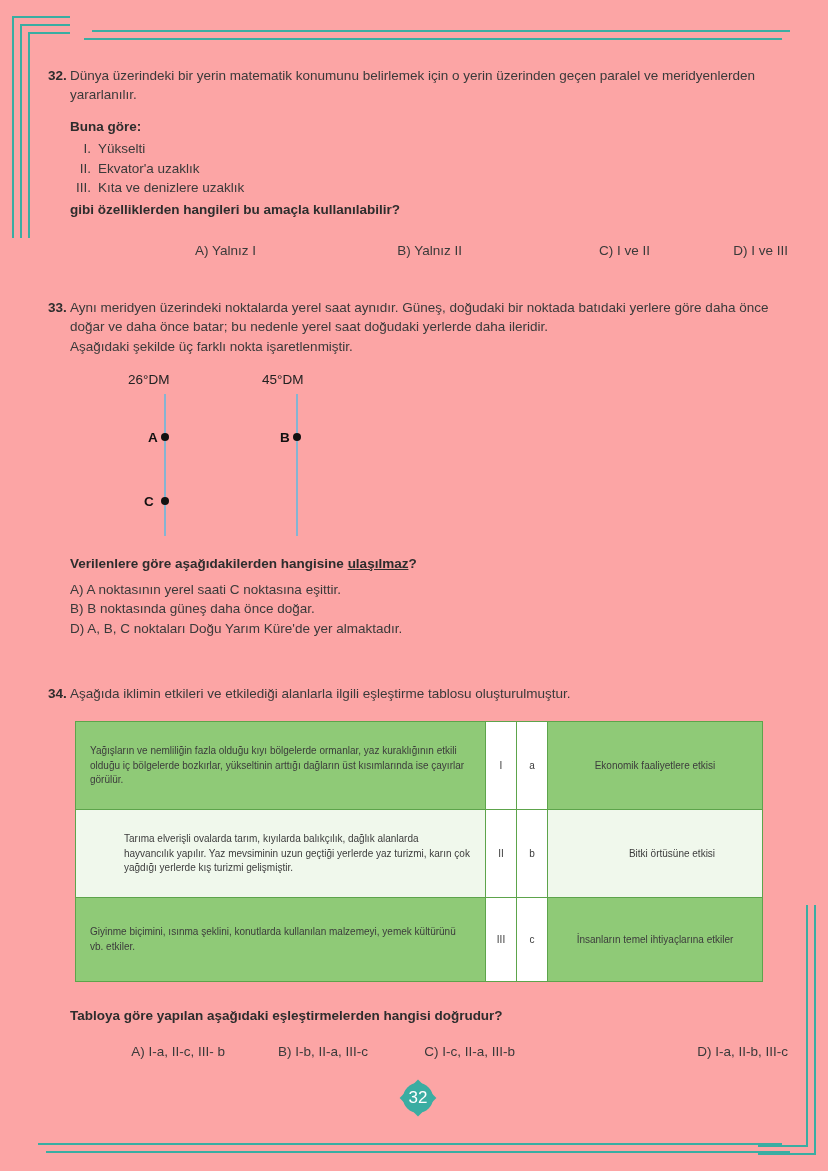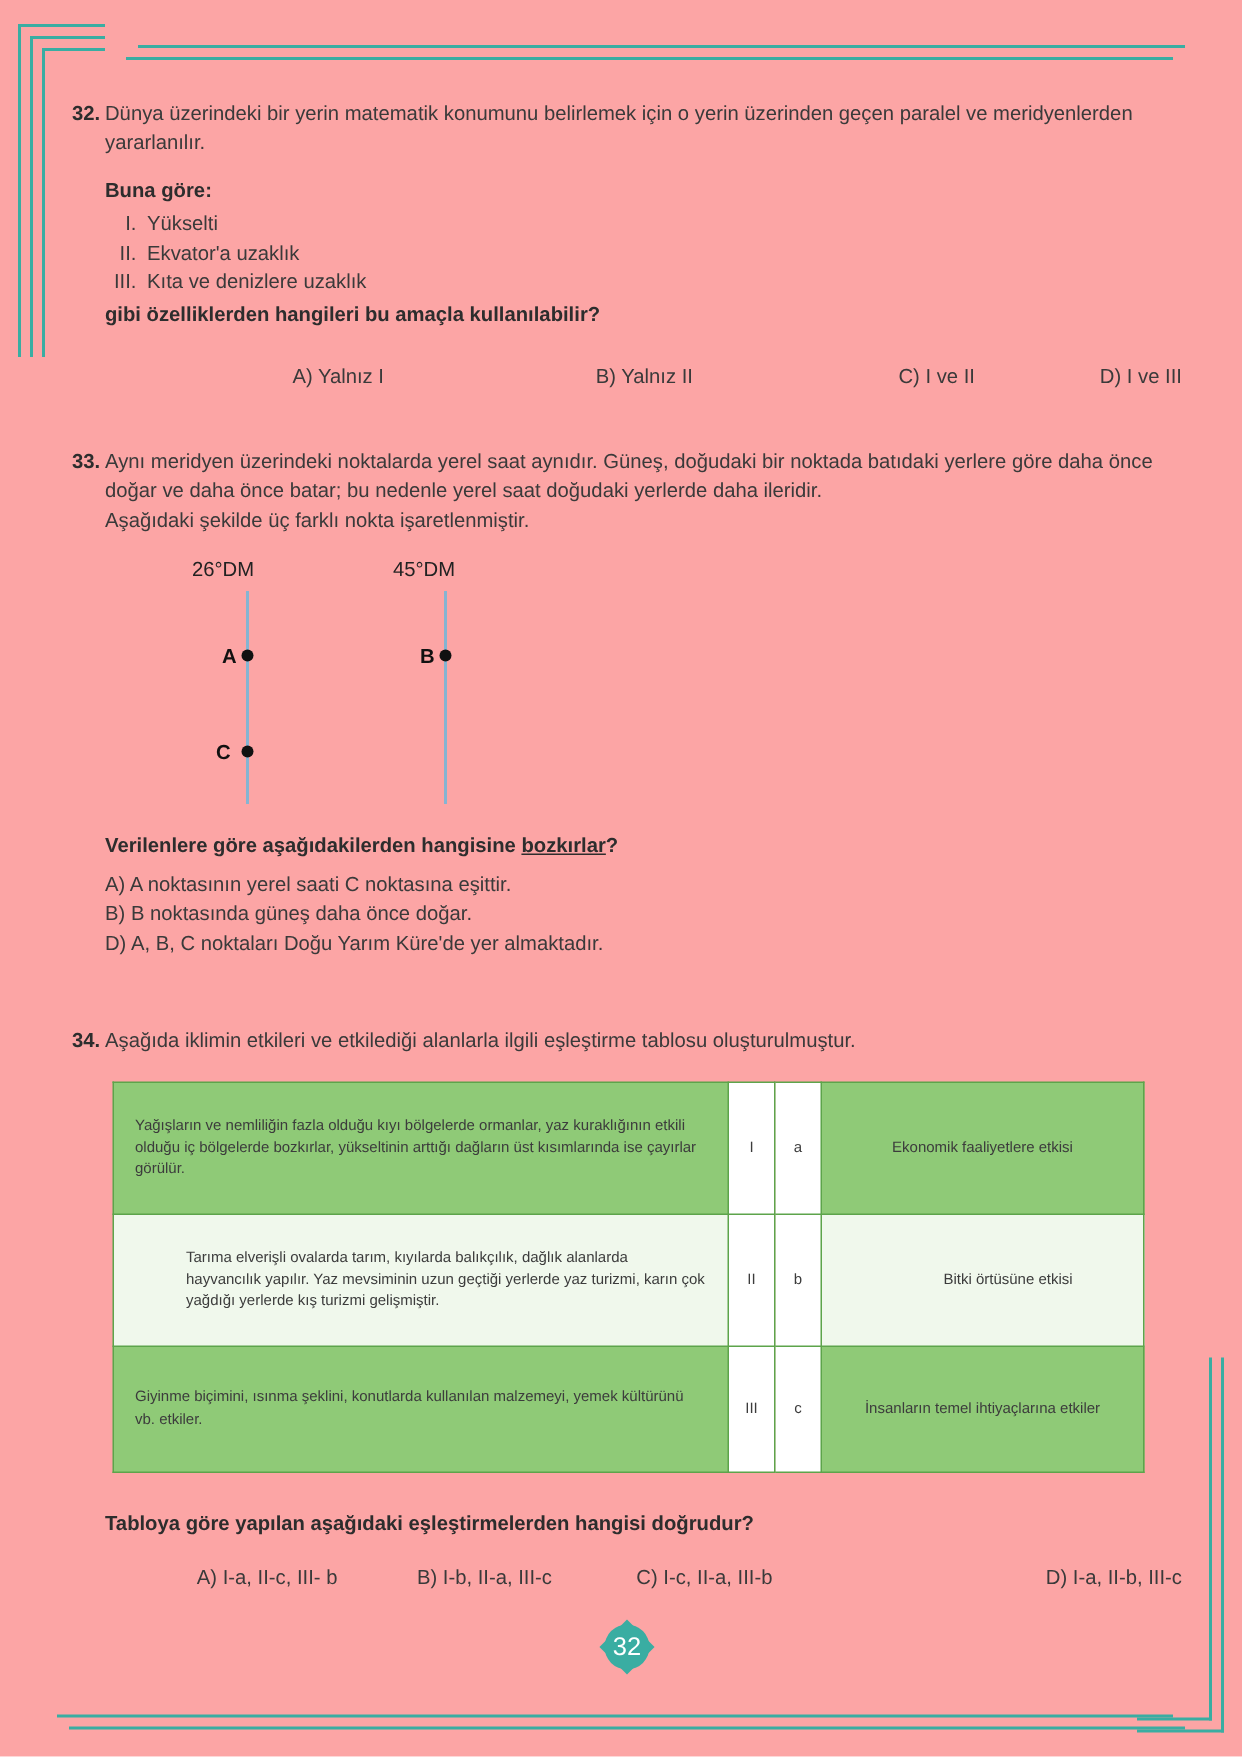--- a/index.html
+++ b/index.html
@@ -174,21 +174,21 @@
         <div class="vline" style="left:44px"></div>
         <div class="vline" style="left:176px"></div>
         <span class="pt-label" style="left:28px; top:58px">A</span>
         <div class="dot" style="left:41px; top:63px"></div>
         <span class="pt-label" style="left:160px; top:58px">B</span>
         <div class="dot" style="left:173px; top:63px"></div>
         <span class="pt-label" style="left:24px; top:122px">C</span>
         <div class="dot" style="left:41px; top:127px"></div>
       </div>
 
-      <p class="bold q33-question"><span>Verilenlere göre aşağıdakilerden hangisine </span><span class="underline">bozkırlar</span><span>?</span></p>
+      <p class="bold q33-question"><span>Verilenlere göre aşağıdakilerden hangisine </span><span class="underline">ulaşılmaz</span><span>?</span></p>
 
       <div class="q33-options">
         <p>A) A noktasının yerel saati C noktasına eşittir.</p>
         <p>B) B noktasında güneş daha önce doğar.</p>
         <p>D) A, B, C noktaları Doğu Yarım Küre'de yer almaktadır.</p>
       </div>
     </section>
 
     <section class="q34">
       <div class="q-head">

